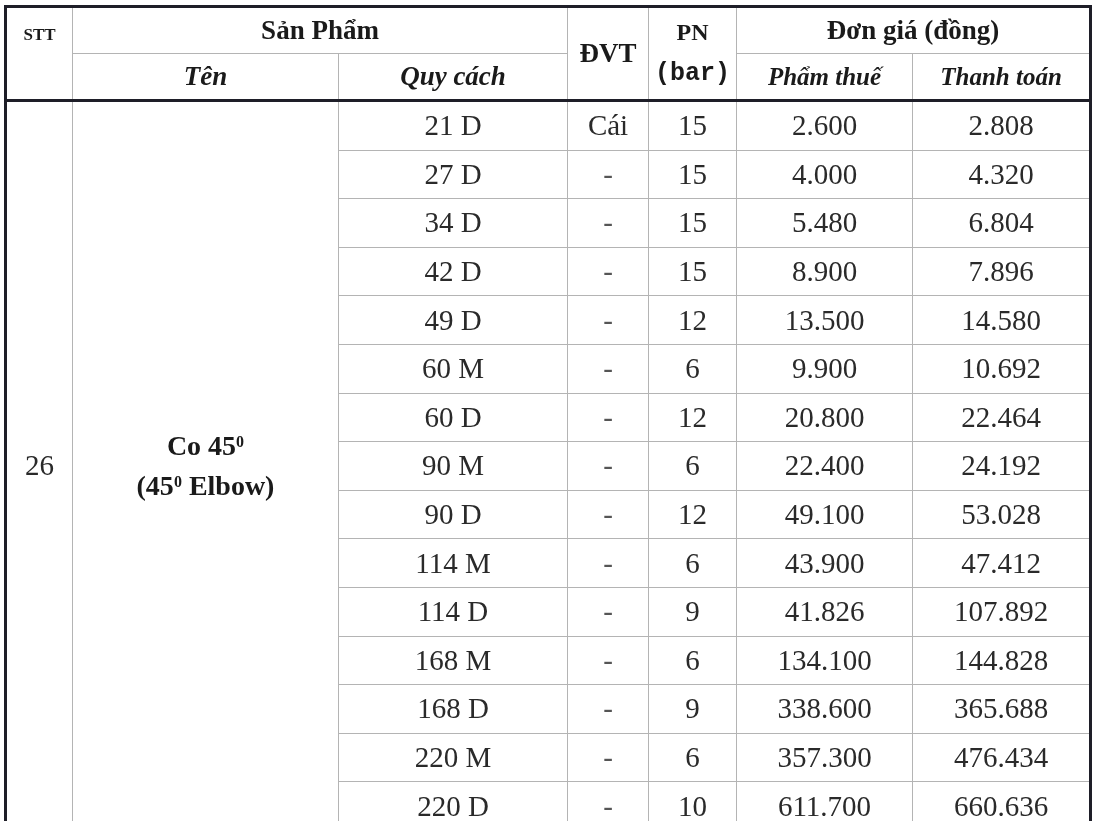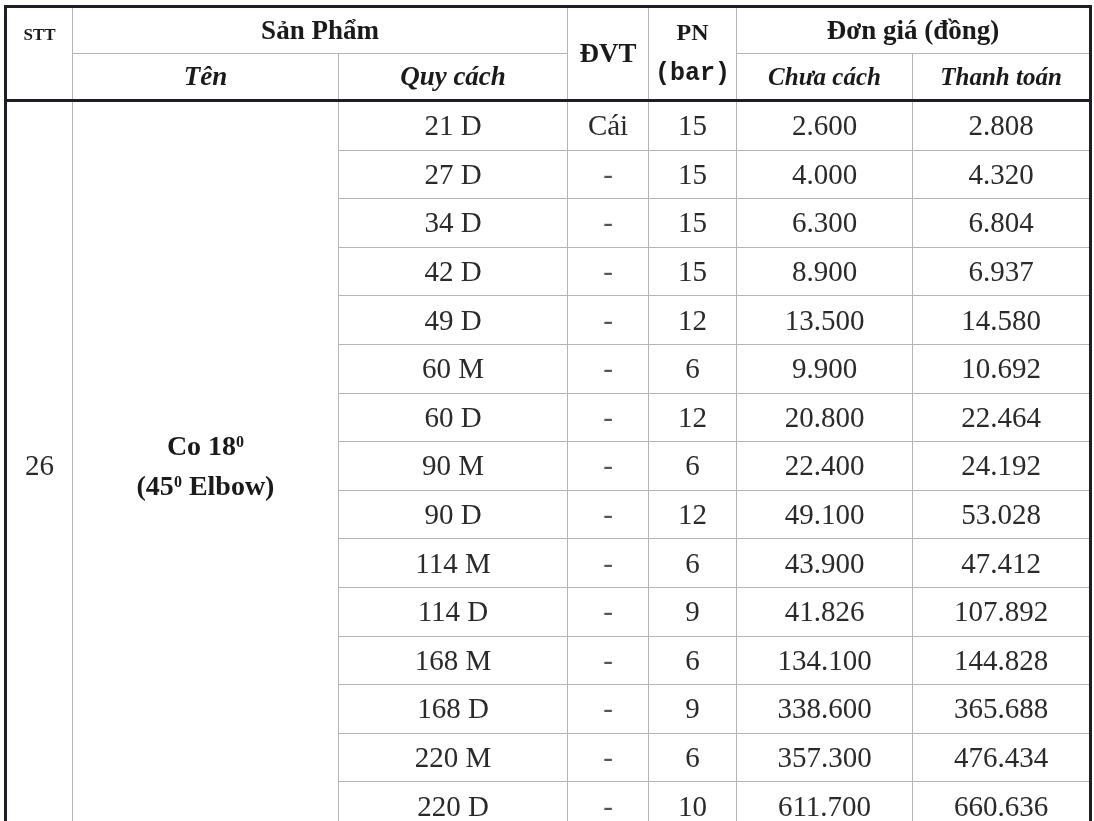--- a/index.html
+++ b/index.html
@@ -42,57 +42,57 @@
       <th class="rs" rowspan="2">ĐVT</th>
       <th class="rs small" rowspan="2">
         <div style="font-size:24px;line-height:40px;">PN</div>
         <div style="font-size:25px;line-height:44px;font-family:Liberation Mono, monospace;">(bar)</div>
       </th>
       <th colspan="2">Đơn giá (đồng)</th>
     </tr>
     <tr class="h2">
       <th>Tên</th>
       <th>Quy cách</th>
-      <th class="small">Chưa cách</th>
+      <th class="small">Phẩm thuế</th>
       <th class="small">Thanh toán</th>
     </tr>
   </thead>
   <tbody id="tbody">
   <tr>
         <td class="stt" rowspan="15">26</td>
         <td class="name" rowspan="15">
-          <div><span>Co 18</span><sup>0</sup></div>
+          <div><span>Co 45</span><sup>0</sup></div>
           <div><span>(45</span><sup>0</sup><span style="white-space:pre"> Elbow)</span></div>
         </td>
         <td>21 D</td>
         <td>Cái</td>
         <td>15</td>
         <td>2.600</td>
         <td>2.808</td>
       </tr>
       <tr>
         <td>27 D</td>
         <td class="dash">-</td>
         <td>15</td>
         <td>4.000</td>
         <td>4.320</td>
       </tr>
       <tr>
         <td>34 D</td>
         <td class="dash">-</td>
         <td>15</td>
-        <td>6.300</td>
+        <td>5.480</td>
         <td>6.804</td>
       </tr>
       <tr>
         <td>42 D</td>
         <td class="dash">-</td>
         <td>15</td>
         <td>8.900</td>
-        <td>6.937</td>
+        <td>7.896</td>
       </tr>
       <tr>
         <td>49 D</td>
         <td class="dash">-</td>
         <td>12</td>
         <td>13.500</td>
         <td>14.580</td>
       </tr>
       <tr>
         <td>60 M</td>

